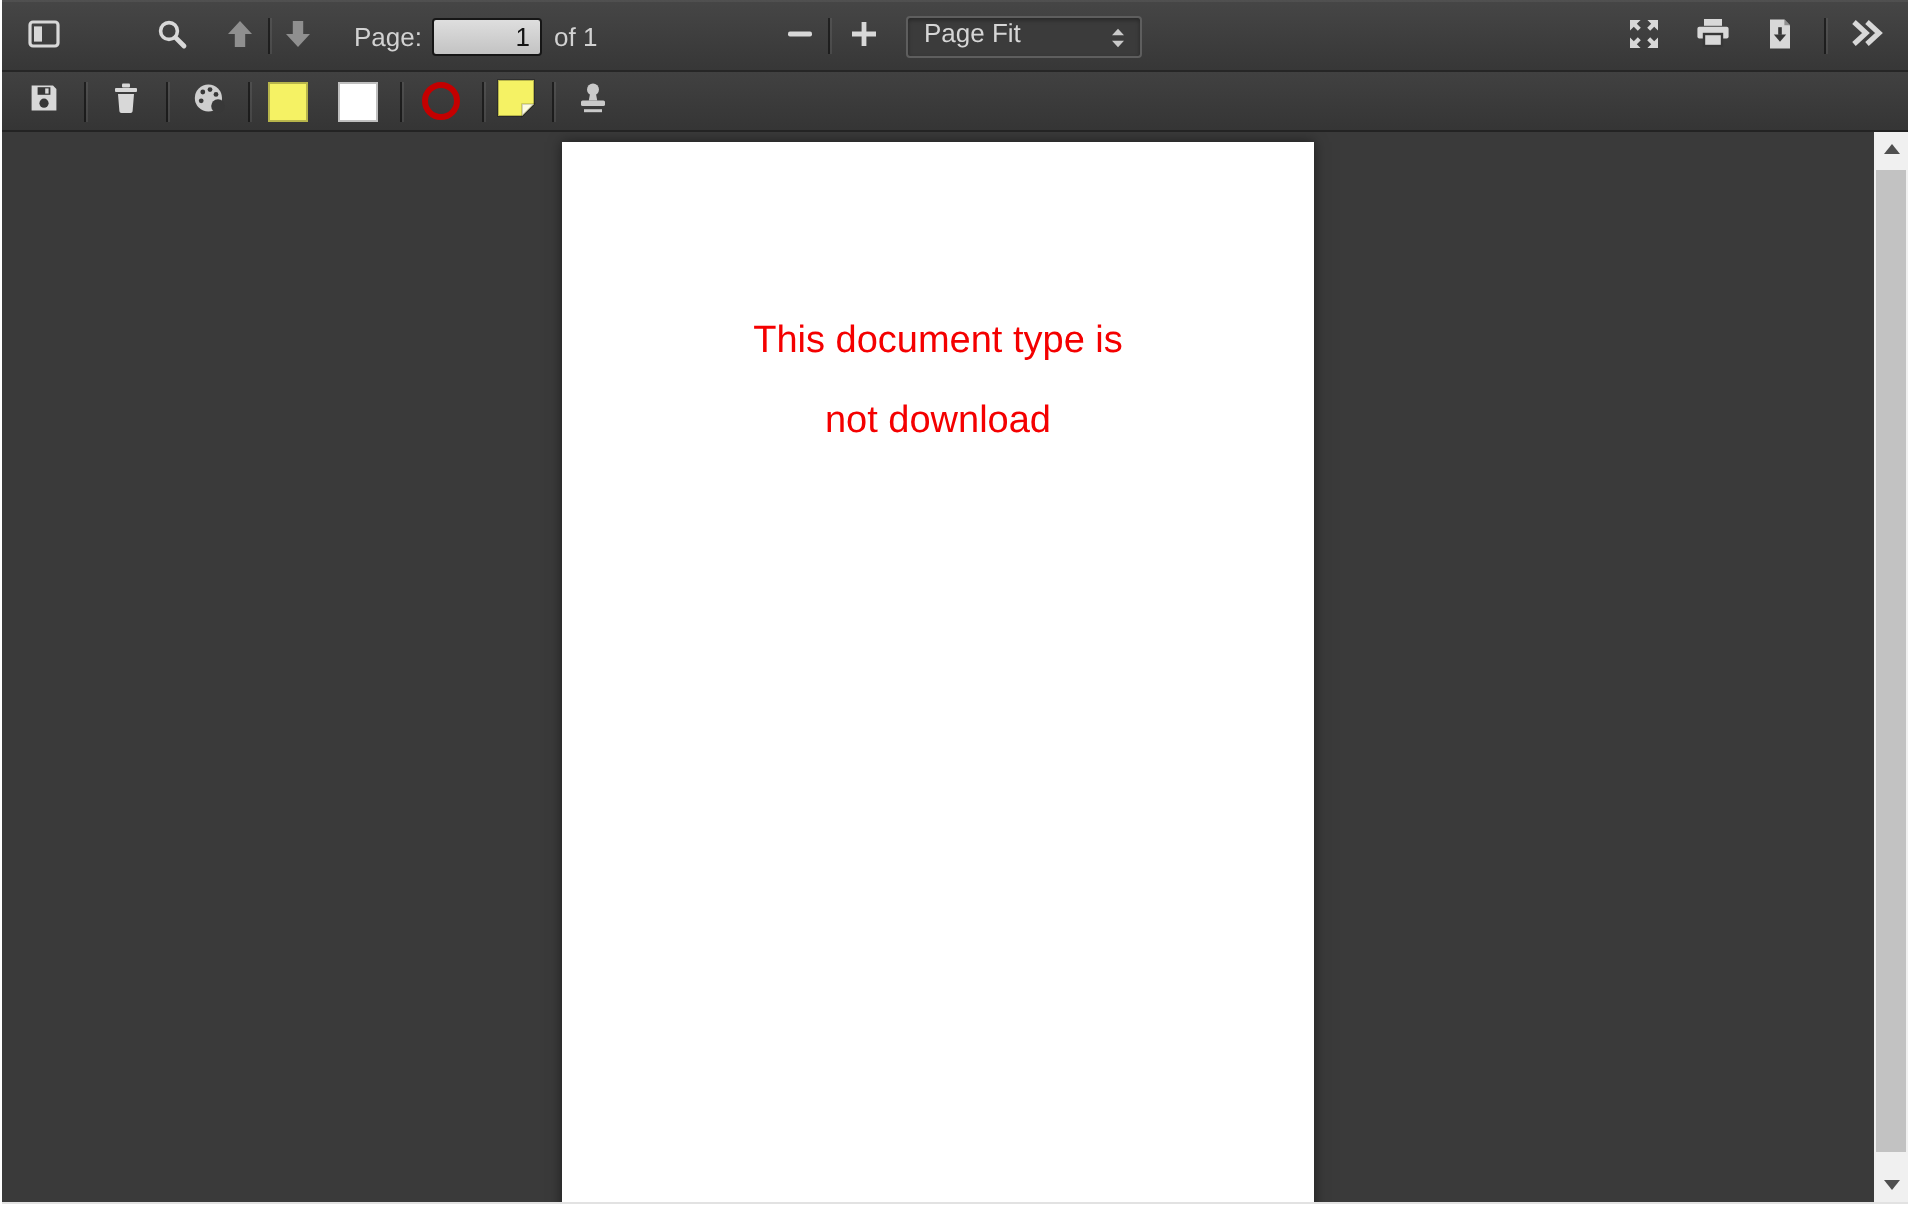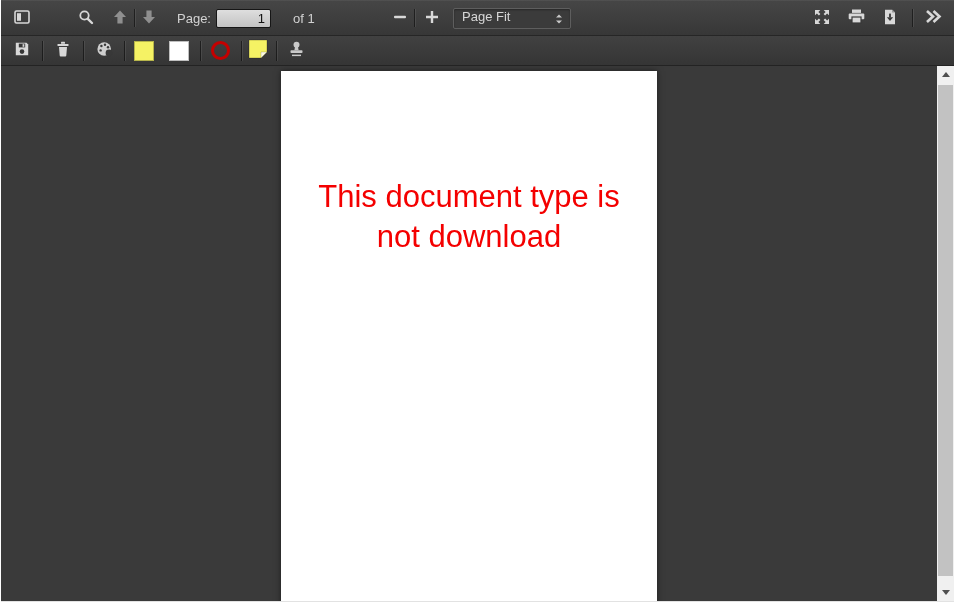--- a/index.html
+++ b/index.html
@@ -60,21 +60,21 @@
     width:19px; height:19px; border:3px solid #c40000; border-radius:50%;
     background:transparent; cursor:pointer;
   }
   
   .content { position:absolute; left:0; right:0; top:66px; bottom:0; overflow:hidden; }
   .page {
     position:absolute; left:280px; top:5px; width:376px; height:560px;
     background:#ffffff; box-shadow:0 0 6px rgba(0,0,0,0.5);
     text-align:center;
   }
-  .err-title { margin-top:106px; font-size:31px; line-height:40px; color:#f40000; }
+  .err-title { margin-top:80px; font-size:19px; line-height:40px; color:#f40000; }
   .err-body  { margin-top:39px;  font-size:16px; line-height:23px; color:#2f2f2f; }
   
   .scrollbar {
     position:absolute; right:0; top:66px; width:17px; bottom:0;
     background:#f0f0f0;
   }
   .sb-btn { position:absolute; left:0; width:17px; height:17px; display:flex; align-items:center; justify-content:center; cursor:pointer; }
   .sb-btn.up { top:0; } .sb-btn.down { bottom:0; }
   .tri-up   { width:0; height:0; border-left:4px solid transparent; border-right:4px solid transparent; border-bottom:5px solid #4f4f4f; }
   .tri-down { width:0; height:0; border-left:4px solid transparent; border-right:4px solid transparent; border-top:5px solid #4f4f4f; }
@@ -113,21 +113,21 @@
       <div class="sep" style="margin-left:1px;"></div>
       <button class="tb-btn narrow dim" style="margin-left:1px;">
         <span>
           <svg width="16" height="16" viewBox="0 0 16 16">
               <path d="M8 14.5 L2 8 H5.4 V1.5 H10.6 V8 H14 Z"></path>
             </svg>
         </span>
       </button>
       <span class="lbl" style="margin-left:15px;">Page:</span>
       <input class="page-input" type="text" value="1" style="">
-      <span class="lbl" style="margin-left:22px;">of 1</span>
+      <span class="lbl" style="margin-left:6px;">of 1</span>
     </div>
 
     <button class="tb-btn narrow btn-zoom-out">
       <span>
         <svg width="16" height="16" viewBox="0 0 16 16">
             <rect x="2" y="6.8" width="12" height="2.4" rx="1" fill="#d8d8d8"></rect>
           </svg>
       </span>
     </button>
     <div class="sep sep-zoom"></div>

